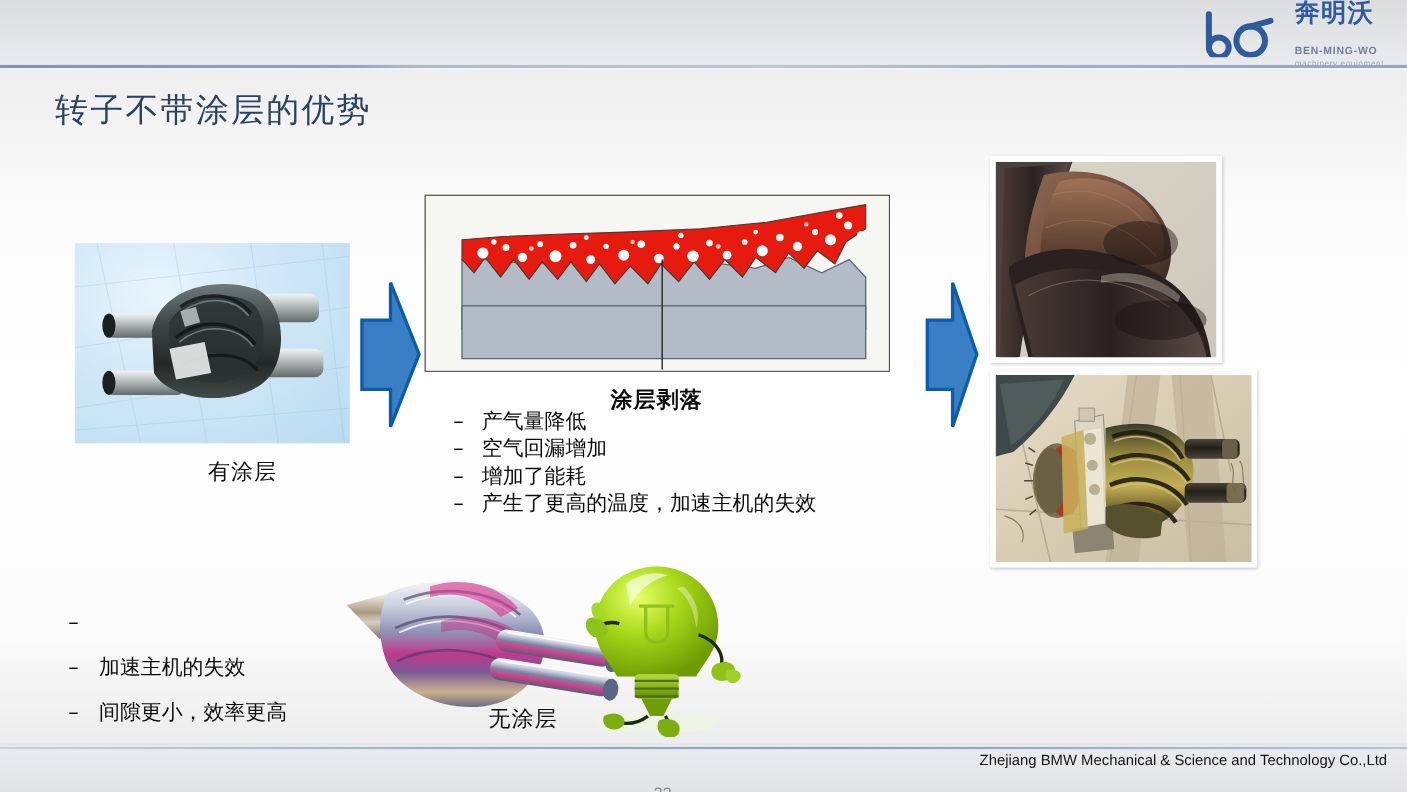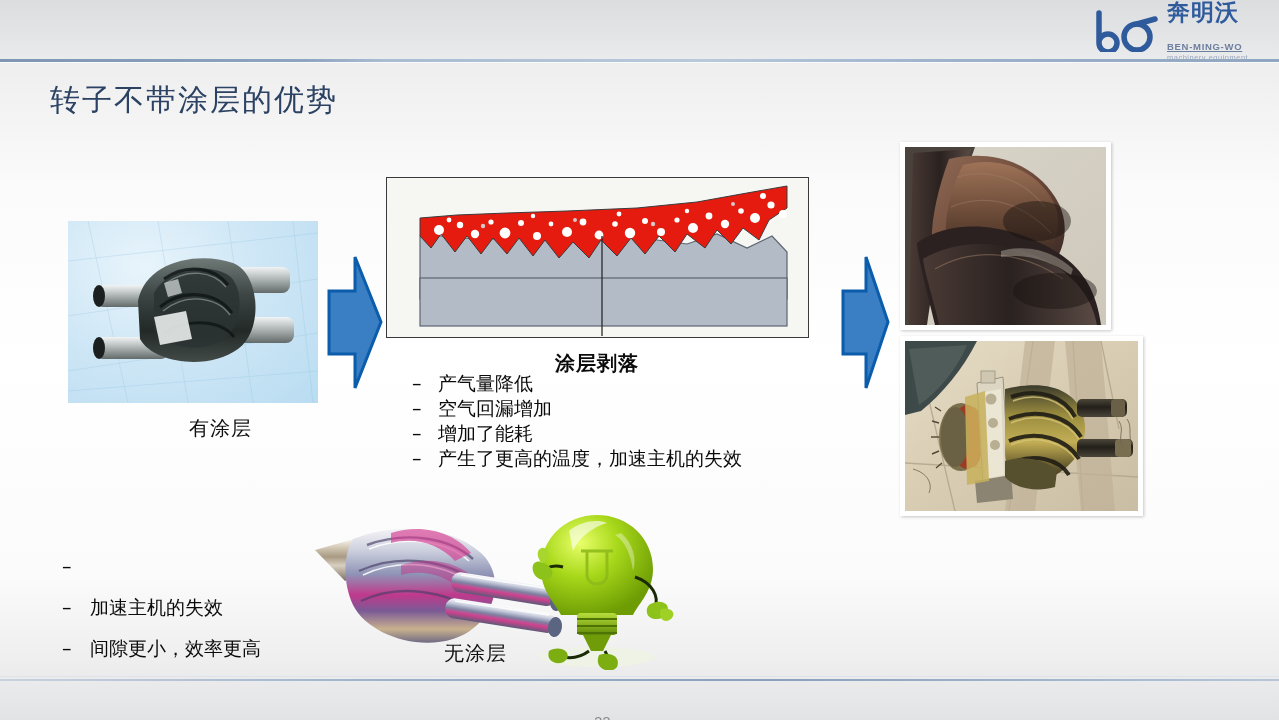--- a/index.html
+++ b/index.html
@@ -25,32 +25,32 @@
     background: linear-gradient(90deg, #7e96b4 0%, #8ea5c0 24%, #aabcd2 30%, #b9c9dc 55%, #9db2cb 74%, #8fa6c2 100%);
   }
   .header-rule-soft {
     position: absolute; left: 0; top: 62px; width: 1279px; height: 1px;
     background: rgba(255,255,255,0.75);
   }
 
   .logo {
     position: absolute; right: 14px; top: 6px;
     width: 172px; height: 50px;
-    display: flex; align-items: center; gap: 6px;
+    display: flex; align-items: center; gap: 16px;
   }
   .logo-mark { width: 68px; height: 42px; flex: 0 0 auto; }
   .logo-text { display: flex; flex-direction: column; justify-content: center; line-height: 1; }
   .logo-cn {
     font-family: "DejaVu Sans", sans-serif;
     font-size: 23px; font-weight: bold; color: #2f5b9c;
     letter-spacing: 1px;
   }
   .logo-en {
     font-size: 9.5px; font-weight: bold; color: #6c7f9e;
-    letter-spacing: 0.7px; margin-top: 18px; text-decoration: underline;
+    letter-spacing: 0.7px; margin-top: 18px;
   }
   .logo-sub {
     font-size: 7.5px; color: #9aa8bd; letter-spacing: 0.5px; margin-top: 2px;
   }
 
   
   .slide-title {
     position: absolute; left: 50px; top: 80px;
     font-family: "DejaVu Sans", sans-serif;
     font-size: 30px; font-weight: normal; color: #2b4262;
@@ -584,14 +584,15 @@
         <path d="M294 150 C306 146 316 152 312 162 C306 170 288 164 294 150 Z" fill="#7cae12"></path>
       </g>
     </g>
   </svg>
 
   <div class="caption caption-uncoated">无涂层</div>
 
   <div class="footer-rule-top"></div>
   <div class="footer-rule"></div>
   <div class="page-number">22</div>
+  <div class="footer-company">Zhejiang BMW Mechanical &amp; Science and Technology Co.,Ltd</div>
 
 </div>
 
 </body></html>

